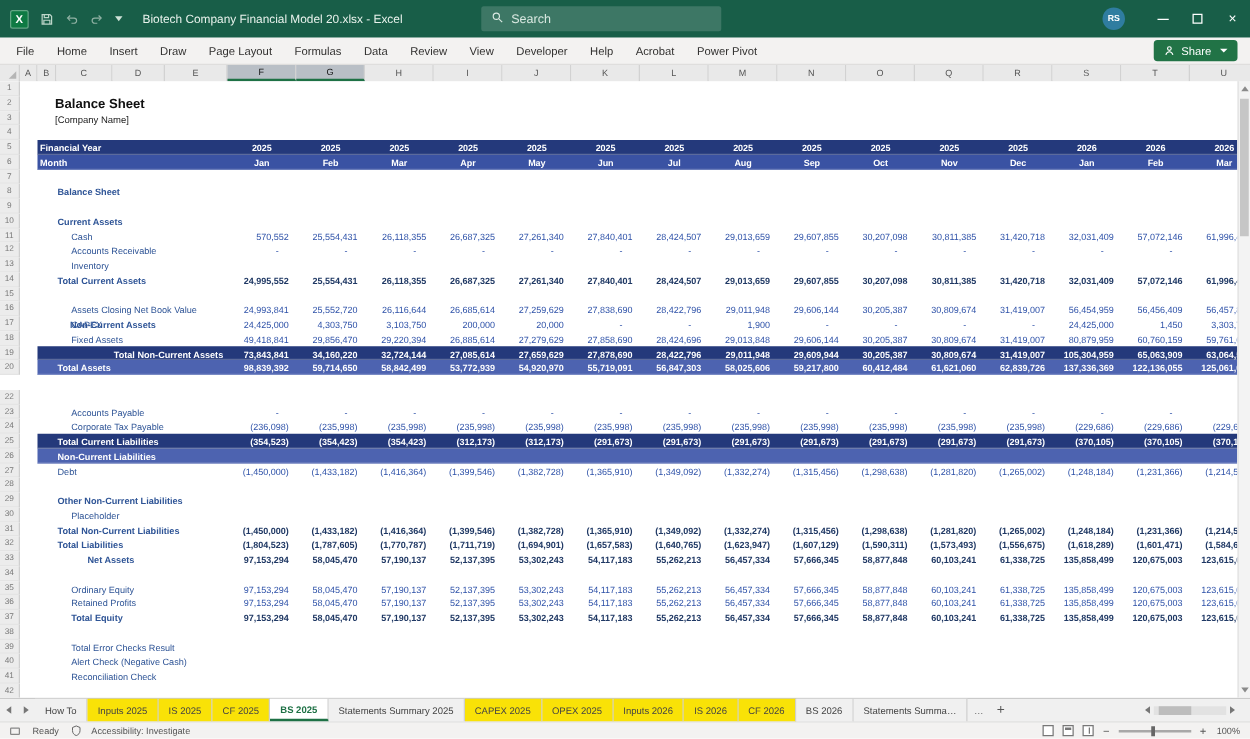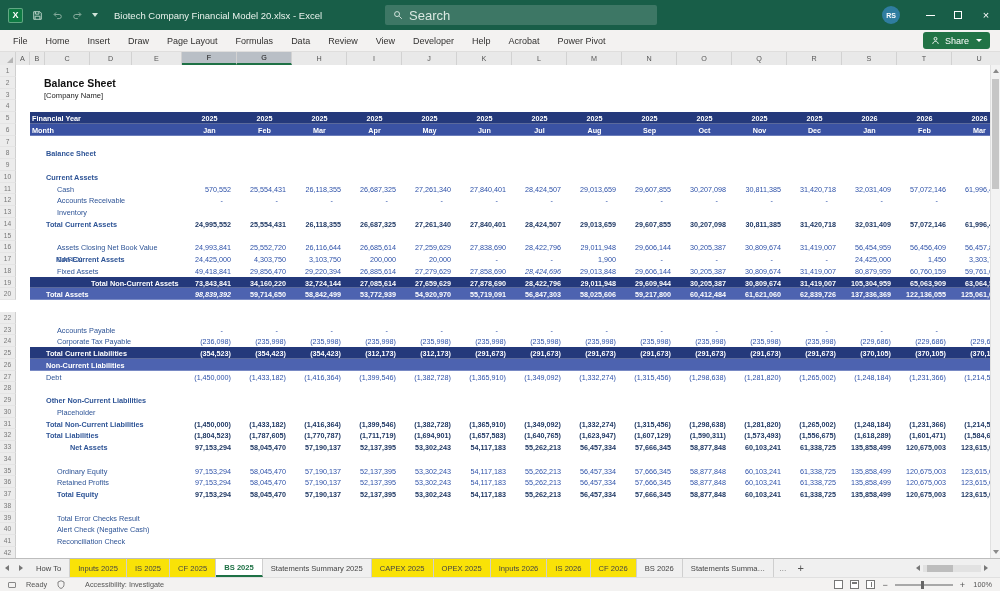--- a/index.html
+++ b/index.html
@@ -6,21 +6,21 @@
   html,body{width:1000px;height:591px;overflow:hidden}
   body{font-family:"Liberation Sans",sans-serif;background:#fff;position:relative}
 
   
   .titlebar{height:30px;background:#185e48;display:flex;align-items:center;color:#fff;position:relative}
   .qat{display:flex;align-items:center;gap:9px;padding-left:8px}
   .appicon{width:15px;height:15px;background:#0e7a43;border:1px solid rgba(255,255,255,.35);border-radius:2px;display:flex;align-items:center;justify-content:center;font-size:9px;font-weight:bold;color:#fff}
   .qicon{display:flex;align-items:center;justify-content:center;opacity:.9}
   .caret{width:0;height:0;border-left:3px solid transparent;border-right:3px solid transparent;border-top:4px solid #cfe3d8}
   .tb-title{font-size:9.5px;color:#e8f2ec;margin-left:16px;white-space:nowrap}
-  .searchbox{position:absolute;left:385px;top:5px;width:272px;height:20px;background:rgba(255,255,255,.16);border-radius:2px;display:flex;align-items:center;padding-left:8px;gap:6px;font-size:13px;color:#d9e8e1}
+  .searchbox{position:absolute;left:385px;top:5px;width:192px;height:20px;background:rgba(255,255,255,.16);border-radius:2px;display:flex;align-items:center;padding-left:8px;gap:6px;font-size:10px;color:#d9e8e1}
   .tb-right{margin-left:auto;display:flex;align-items:center;height:100%}
   .avatar{width:18px;height:18px;border-radius:50%;background:#2f7da0;font-size:7px;font-weight:bold;display:flex;align-items:center;justify-content:center;margin-right:16px;color:#fff}
   .winbtn{width:28px;height:100%;display:flex;align-items:center;justify-content:center;font-size:11px;color:#fff}
   .restorebox{width:8px;height:8px;border:1px solid #fff;position:relative}
   .minline{width:9px;height:1px;background:#fff;display:block}
 
   
   .menubar{height:22px;background:#f3f2f1;display:flex;align-items:center;border-bottom:1px solid #dfdedd;padding-left:4px}
   .menutabs{display:flex;align-items:center;height:100%}
   .mtab{font-size:9px;color:#323130;padding:0 9px;height:100%;display:flex;align-items:center;white-space:nowrap}
@@ -69,21 +69,21 @@
   .tab.active{background:#fff;color:#1e7145;font-weight:bold;border-bottom:2px solid #1e7145}
   .tabmore{display:flex;align-items:center;padding:0 5px;color:#666}
   .addtab{display:flex;align-items:center;justify-content:center;width:18px;font-size:11px;color:#555}
   .hscroll{margin-left:auto;display:flex;align-items:center;gap:3px;padding-right:12px}
   .htrack{width:58px;height:7px;background:#e2e2e2;position:relative}
   .hthumb{position:absolute;left:4px;top:0;width:26px;height:7px;background:#bdbdbd}
 
   
   .statusbar{height:14px;background:#f3f2f1;border-top:1px solid #e0e0e0;display:flex;align-items:center;font-size:7.3px;color:#555;padding:0 8px;gap:10px}
   .macroicon{width:8px;height:6px;border:1px solid #888;border-radius:1px}
-  .accessibility{display:flex;align-items:center;gap:20px}
+  .accessibility{display:flex;align-items:center;gap:8px}
   .sb-right{margin-left:auto;display:flex;align-items:center;gap:7px}
   .viewicon{width:9px;height:9px;border:1px solid #777;position:relative;background:#fff}
   .viewicon.layout:after{content:"";position:absolute;left:1px;right:1px;top:1px;height:2px;background:#777}
   .viewicon.pbreak:after{content:"";position:absolute;left:3.5px;top:1px;bottom:1px;width:1px;background:#777}
   .zoomtrack{width:58px;height:2px;background:#a8a8a8;position:relative}
   .zoomthumb{position:absolute;left:26px;top:-3px;width:3px;height:8px;background:#666}
   .zoomsign{font-size:9px;color:#555}
   .zoomval{min-width:20px;text-align:right}
 </style>
 </head>
@@ -361,21 +361,21 @@
       </div>
       <div class="row" style="top: 199.75px;">
         <div class="num">18</div>
         <div class="lbl" style="left: 57px;">Fixed Assets</div>
         <div class="cv" style="left: 182px;">49,418,841</div>
         <div class="cv" style="left: 237px;">29,856,470</div>
         <div class="cv" style="left: 292px;">29,220,394</div>
         <div class="cv" style="left: 347px;">26,885,614</div>
         <div class="cv" style="left: 402px;">27,279,629</div>
         <div class="cv" style="left: 457px;">27,858,690</div>
-        <div class="cv" style="left: 512px; font-style: italic;">28,424,696</div>
+        <div class="cv" style="left: 512px;">28,424,696</div>
         <div class="cv" style="left: 567px;">29,013,848</div>
         <div class="cv" style="left: 622px;">29,606,144</div>
         <div class="cv" style="left: 677px;">30,205,387</div>
         <div class="cv" style="left: 732px;">30,809,674</div>
         <div class="cv" style="left: 787px;">31,419,007</div>
         <div class="cv" style="left: 842px;">80,879,959</div>
         <div class="cv" style="left: 897px;">60,760,159</div>
         <div class="cv" style="left: 952px;">59,761,609</div>
       </div>
       <div class="row" style="top: 211.5px;">
@@ -395,21 +395,21 @@
         <div class="cv w" style="left: 732px;">30,809,674</div>
         <div class="cv w" style="left: 787px;">31,419,007</div>
         <div class="cv w" style="left: 842px;">105,304,959</div>
         <div class="cv w" style="left: 897px;">65,063,909</div>
         <div class="cv w" style="left: 952px;">63,064,559</div>
       </div>
       <div class="row" style="top: 223.25px;">
         <div class="bandfill bg-mid"></div>
         <div class="num">20</div>
         <div class="lbl white" style="left: 46px;">Total Assets</div>
-        <div class="cv w" style="left: 182px; font-style: italic;">98,839,392</div>
+        <div class="cv w" style="left: 182px;">98,839,392</div>
         <div class="cv w" style="left: 237px;">59,714,650</div>
         <div class="cv w" style="left: 292px;">58,842,499</div>
         <div class="cv w" style="left: 347px;">53,772,939</div>
         <div class="cv w" style="left: 402px;">54,920,970</div>
         <div class="cv w" style="left: 457px;">55,719,091</div>
         <div class="cv w" style="left: 512px;">56,847,303</div>
         <div class="cv w" style="left: 567px;">58,025,606</div>
         <div class="cv w" style="left: 622px;">59,217,800</div>
         <div class="cv w" style="left: 677px;">60,412,484</div>
         <div class="cv w" style="left: 732px;">61,621,060</div>

